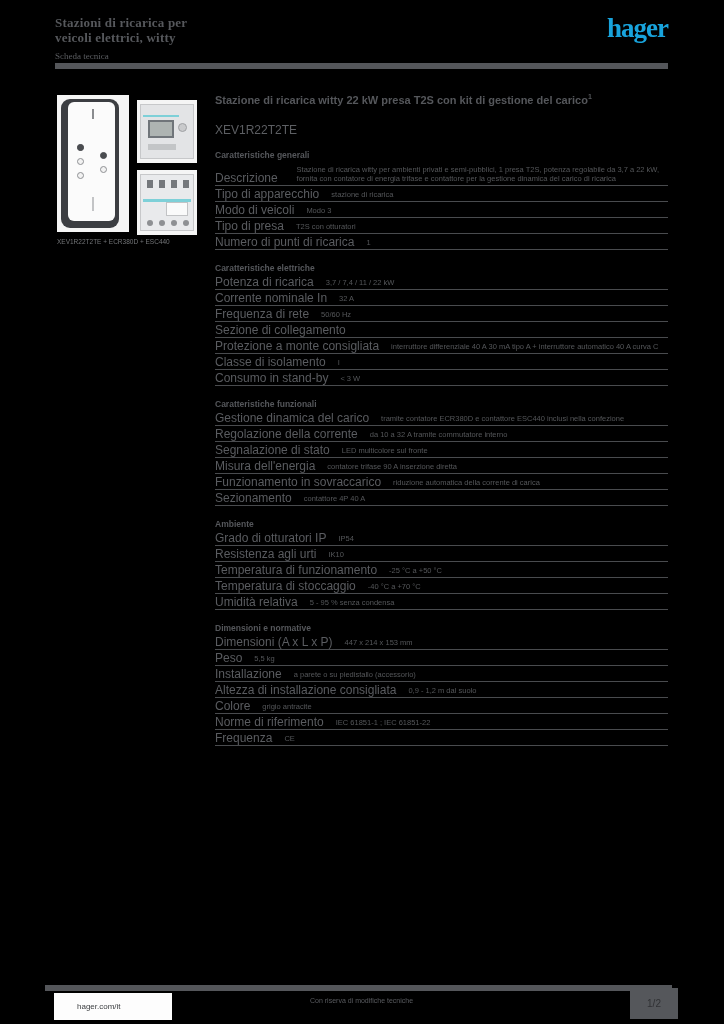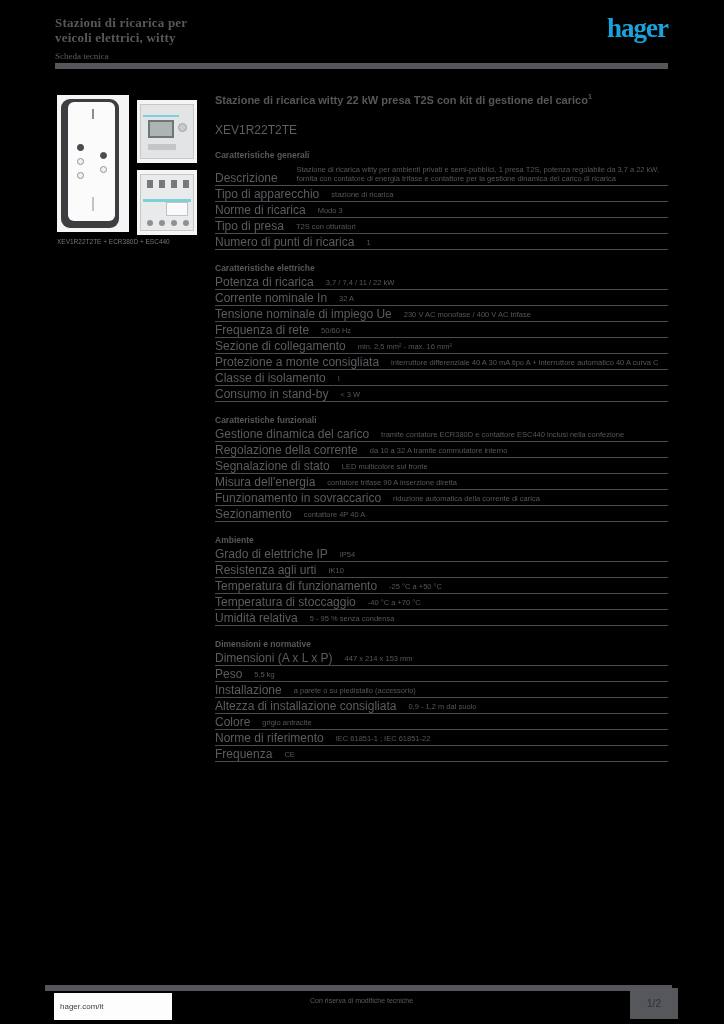--- a/index.html
+++ b/index.html
@@ -50,21 +50,21 @@
   .sections { margin-top:0; }
   h2.sec-h { font-size:8.5px; font-weight:bold; color:#55575b; margin:13px 0 3px 0; }
   .row { display:flex; justify-content:space-between; align-items:flex-end; border-bottom:1px solid #494b4e; padding:2px 0 2px 0; margin-top:2px; }
   .lbl { font-size:12px; color:#5a5c60; flex:0 0 auto; max-width:46%; line-height:9px; }
   .val { font-size:7.5px; color:#55575a; text-align:left; flex:1 1 auto; margin-left:12px; line-height:9px; }
   .row.wide .val { max-width:82%; }
 
   
   .footer-band { position:absolute; left:45px; right:52px; top:985px; height:6px; background:#54565a; }
   .footer-row { position:absolute; left:45px; right:52px; top:991px; height:30px; }
-  .site-box { position:absolute; left:9px; top:2px; width:118px; height:27px; background:#fdfdfd; display:flex; align-items:center; padding-left:6px; font-size:8px; color:#3e4043; }
+  .site-box { position:absolute; left:9px; top:2px; width:118px; height:27px; background:#fdfdfd; display:flex; align-items:center; padding-left:23px; font-size:8px; color:#3e4043; }
   .footer-note { position:absolute; left:265px; top:6px; width:200px; font-size:7px; color:#5a5c60; }
   .page-box { position:absolute; right:-6px; top:-3px; width:48px; height:31px; background:#55575b; color:#303134; font-size:10px; font-weight:normal; display:flex; align-items:center; justify-content:center; }
 </style>
 </head>
 <body>
 
 <div class="page">
 
   <div class="header">
     <div class="hdr-flex">
@@ -130,21 +130,21 @@
             <h2 class="sec-h">Caratteristiche generali</h2>
             <div class="row wide">
               <span class="lbl">Descrizione</span>
               <span class="val">Stazione di ricarica witty per ambienti privati e semi-pubblici, 1 presa T2S, potenza regolabile da 3,7 a 22 kW, fornita con contatore di energia trifase e contattore per la gestione dinamica del carico di ricarica</span>
             </div>
             <div class="row">
               <span class="lbl">Tipo di apparecchio</span>
               <span class="val">stazione di ricarica</span>
             </div>
             <div class="row">
-              <span class="lbl">Norme di ricarica</span>
+              <span class="lbl">Modo di veicoli</span>
               <span class="val">Modo 3</span>
             </div>
             <div class="row">
               <span class="lbl">Tipo di presa</span>
               <span class="val">T2S con otturatori</span>
             </div>
             <div class="row">
               <span class="lbl">Numero di punti di ricarica</span>
               <span class="val">1</span>
             </div>
@@ -153,30 +153,25 @@
             <h2 class="sec-h">Caratteristiche elettriche</h2>
             <div class="row">
               <span class="lbl">Potenza di ricarica</span>
               <span class="val">3,7 / 7,4 / 11 / 22 kW</span>
             </div>
             <div class="row">
               <span class="lbl">Corrente nominale In</span>
               <span class="val">32 A</span>
             </div>
             <div class="row">
-              <span class="lbl">Tensione nominale di impiego Ue</span>
-              <span class="val">230 V AC monofase / 400 V AC trifase</span>
-            </div>
-            <div class="row">
               <span class="lbl">Frequenza di rete</span>
               <span class="val">50/60 Hz</span>
             </div>
             <div class="row">
               <span class="lbl">Sezione di collegamento</span>
-              <span class="val">min. 2,5 mm² - max. 16 mm²</span>
             </div>
             <div class="row wide">
               <span class="lbl">Protezione a monte consigliata</span>
               <span class="val">interruttore differenziale 40 A 30 mA tipo A + interruttore automatico 40 A curva C</span>
             </div>
             <div class="row">
               <span class="lbl">Classe di isolamento</span>
               <span class="val">I</span>
             </div>
             <div class="row">
@@ -207,21 +202,21 @@
               <span class="val">riduzione automatica della corrente di carica</span>
             </div>
             <div class="row">
               <span class="lbl">Sezionamento</span>
               <span class="val">contattore 4P 40 A</span>
             </div>
           </section>
           <section>
             <h2 class="sec-h">Ambiente</h2>
             <div class="row">
-              <span class="lbl">Grado di elettriche IP</span>
+              <span class="lbl">Grado di otturatori IP</span>
               <span class="val">IP54</span>
             </div>
             <div class="row">
               <span class="lbl">Resistenza agli urti</span>
               <span class="val">IK10</span>
             </div>
             <div class="row">
               <span class="lbl">Temperatura di funzionamento</span>
               <span class="val">-25 °C a +50 °C</span>
             </div>

